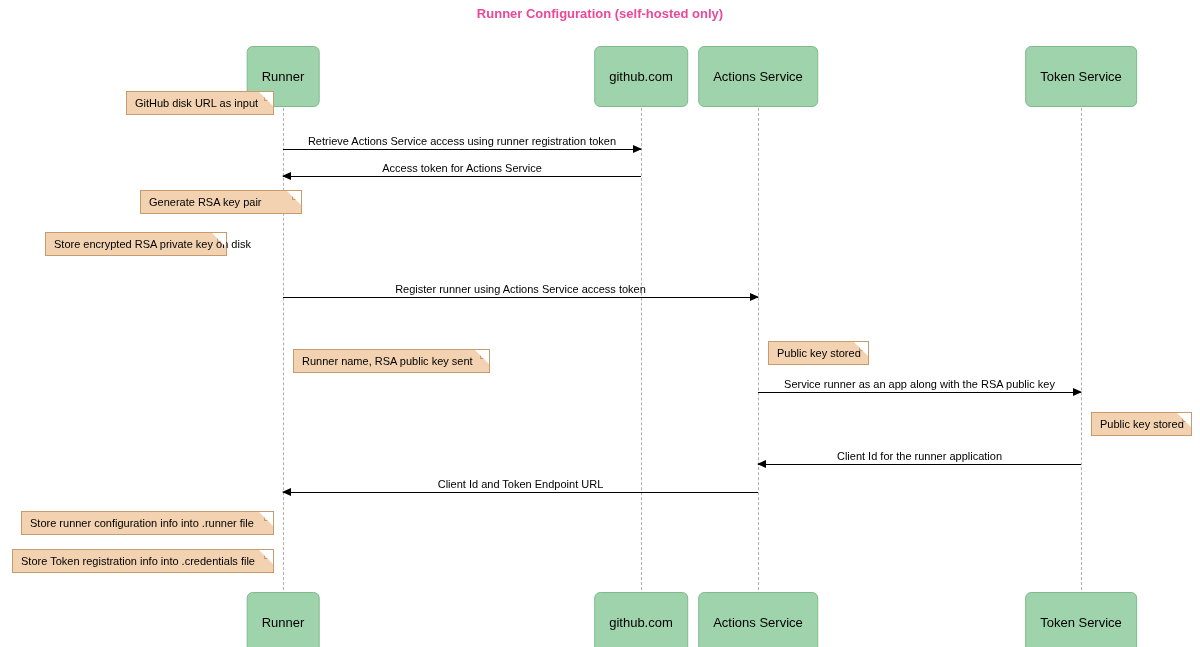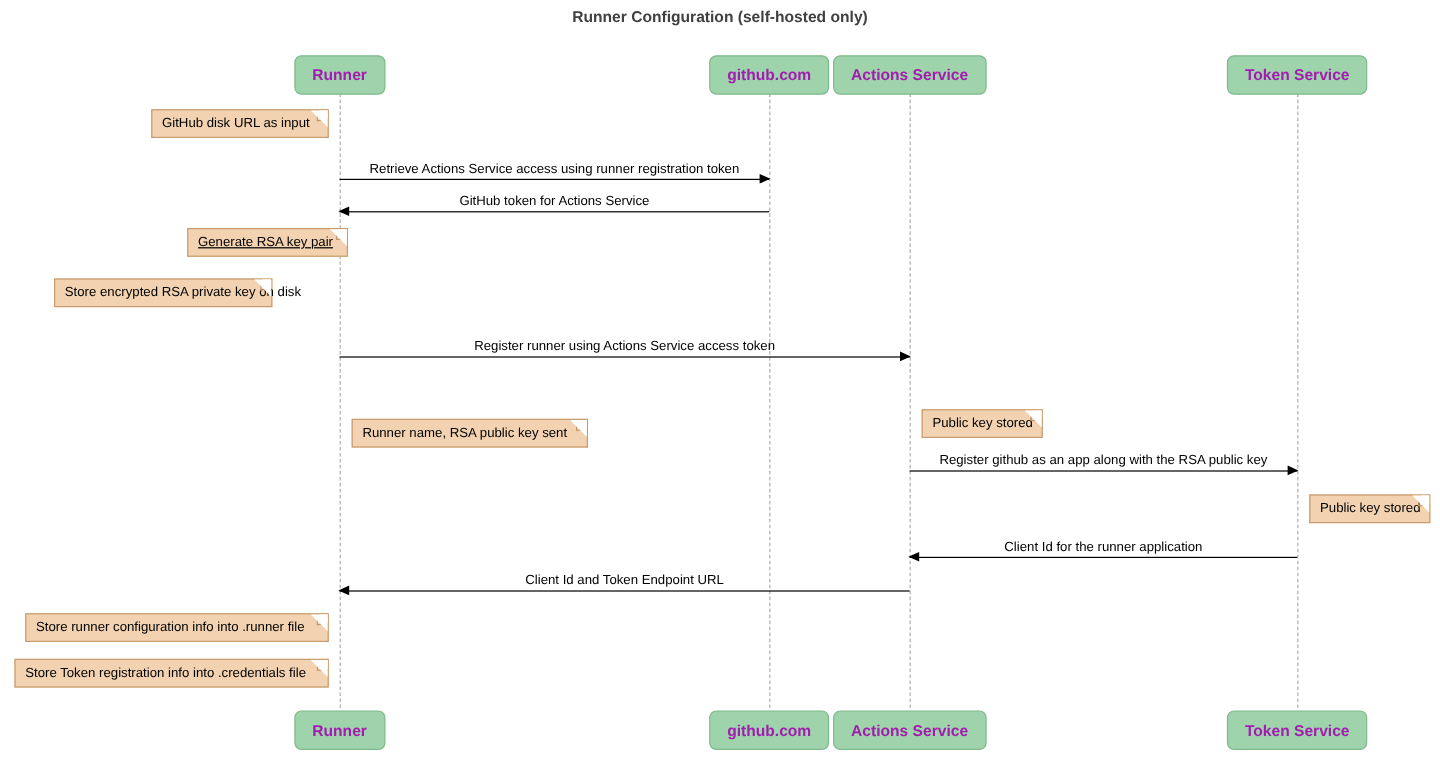--- a/index.html
+++ b/index.html
@@ -18,38 +18,38 @@
     overflow: hidden;
   }
   .diagram-title {
     position: absolute;
     top: 6px;
     left: 0;
     width: 1200px;
     text-align: center;
     font-size: 13px;
     font-weight: bold;
-    color: #404040;
+    color: #ec4899;
   }
   .lifeline {
     position: absolute;
     width: 0;
     border-left: 1px dashed #b0b0b0;
   }
   .participant {
     position: absolute;
     transform: translateX(-50%);
     background: #9fd3ab;
     border: 1px solid #7fba8d;
     border-radius: 6px;
-    color: #a21caf;
+    color: #000000;
     font-size: 13px;
-    font-weight: bold;
+    font-weight: normal;
     text-align: center;
-    padding: 8px 14px;
+    padding: 22px 14px;
     white-space: nowrap;
     box-sizing: border-box;
   }
   .note {
     position: absolute;
     background: #f2d2b0;
     border: 1px solid #c79b6d;
     color: #000000;
     font-size: 11px;
     padding: 5px 8px;
@@ -137,42 +137,42 @@
       <div class="participant" style="left: 758px; top: 592px;">Actions Service</div>
       <div class="participant" style="left: 1081px; top: 592px;">Token Service</div>
     </div>
   <div id="messages">
       <div class="msg" style="left: 283px; top: 149px; width: 358px;">
         <div class="arrowhead right"></div>
         <div class="msg-label">Retrieve Actions Service access using runner registration token</div>
       </div>
       <div class="msg" style="left: 283px; top: 176px; width: 358px;">
         <div class="arrowhead left"></div>
-        <div class="msg-label">GitHub token for Actions Service</div>
+        <div class="msg-label">Access token for Actions Service</div>
       </div>
       <div class="msg" style="left: 283px; top: 297px; width: 475px;">
         <div class="arrowhead right"></div>
         <div class="msg-label">Register runner using Actions Service access token</div>
       </div>
       <div class="msg" style="left: 758px; top: 392px; width: 323px;">
         <div class="arrowhead right"></div>
-        <div class="msg-label">Register github as an app along with the RSA public key</div>
+        <div class="msg-label">Service runner as an app along with the RSA public key</div>
       </div>
       <div class="msg" style="left: 758px; top: 464px; width: 323px;">
         <div class="arrowhead left"></div>
         <div class="msg-label">Client Id for the runner application</div>
       </div>
       <div class="msg" style="left: 283px; top: 492px; width: 475px;">
         <div class="arrowhead left"></div>
         <div class="msg-label">Client Id and Token Endpoint URL</div>
       </div>
     </div>
   <div id="notes">
       <div class="note" style="left: 126px; top: 91px; width: 148px;"><span>GitHub disk URL as input</span><div class="note-corner"></div></div>
-      <div class="note" style="left: 156px; top: 190px; width: 134px; text-decoration: underline;"><span>Generate RSA key pair</span><div class="note-corner"></div></div>
+      <div class="note" style="left: 140px; top: 190px; width: 162px;"><span>Generate RSA key pair</span><div class="note-corner"></div></div>
       <div class="note" style="left: 45px; top: 232px; width: 182px;"><span>Store encrypted RSA private key on disk</span><div class="note-corner"></div></div>
       <div class="note" style="left: 293px; top: 301px; width: 197px; margin-top: 48px;"><span>Runner name, RSA public key sent</span><div class="note-corner"></div></div>
       <div class="note" style="left: 768px; top: 341px; width: 101px;"><span>Public key stored</span><div class="note-corner"></div></div>
       <div class="note" style="left: 1091px; top: 412px; width: 101px;"><span>Public key stored</span><div class="note-corner"></div></div>
       <div class="note" style="left: 21px; top: 511px; width: 253px;"><span>Store runner configuration info into .runner file</span><div class="note-corner"></div></div>
       <div class="note" style="left: 12px; top: 549px; width: 262px;"><span>Store Token registration info into .credentials file</span><div class="note-corner"></div></div>
     </div>
 
 </div>
 

